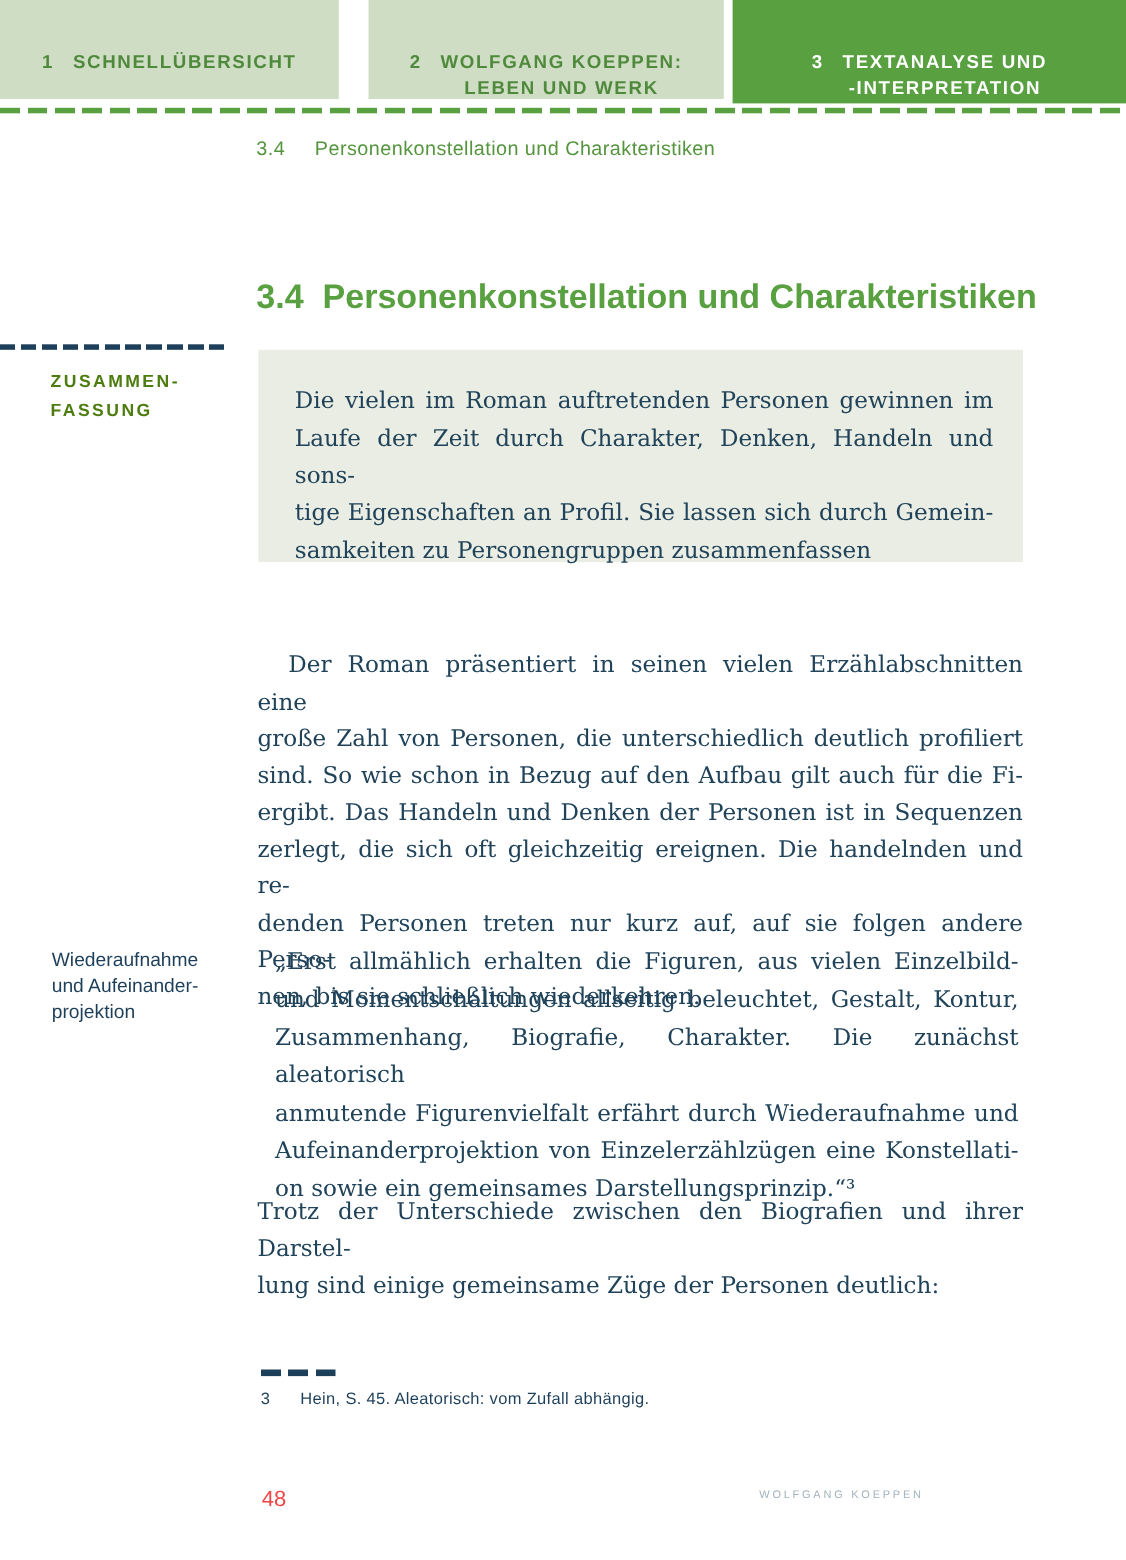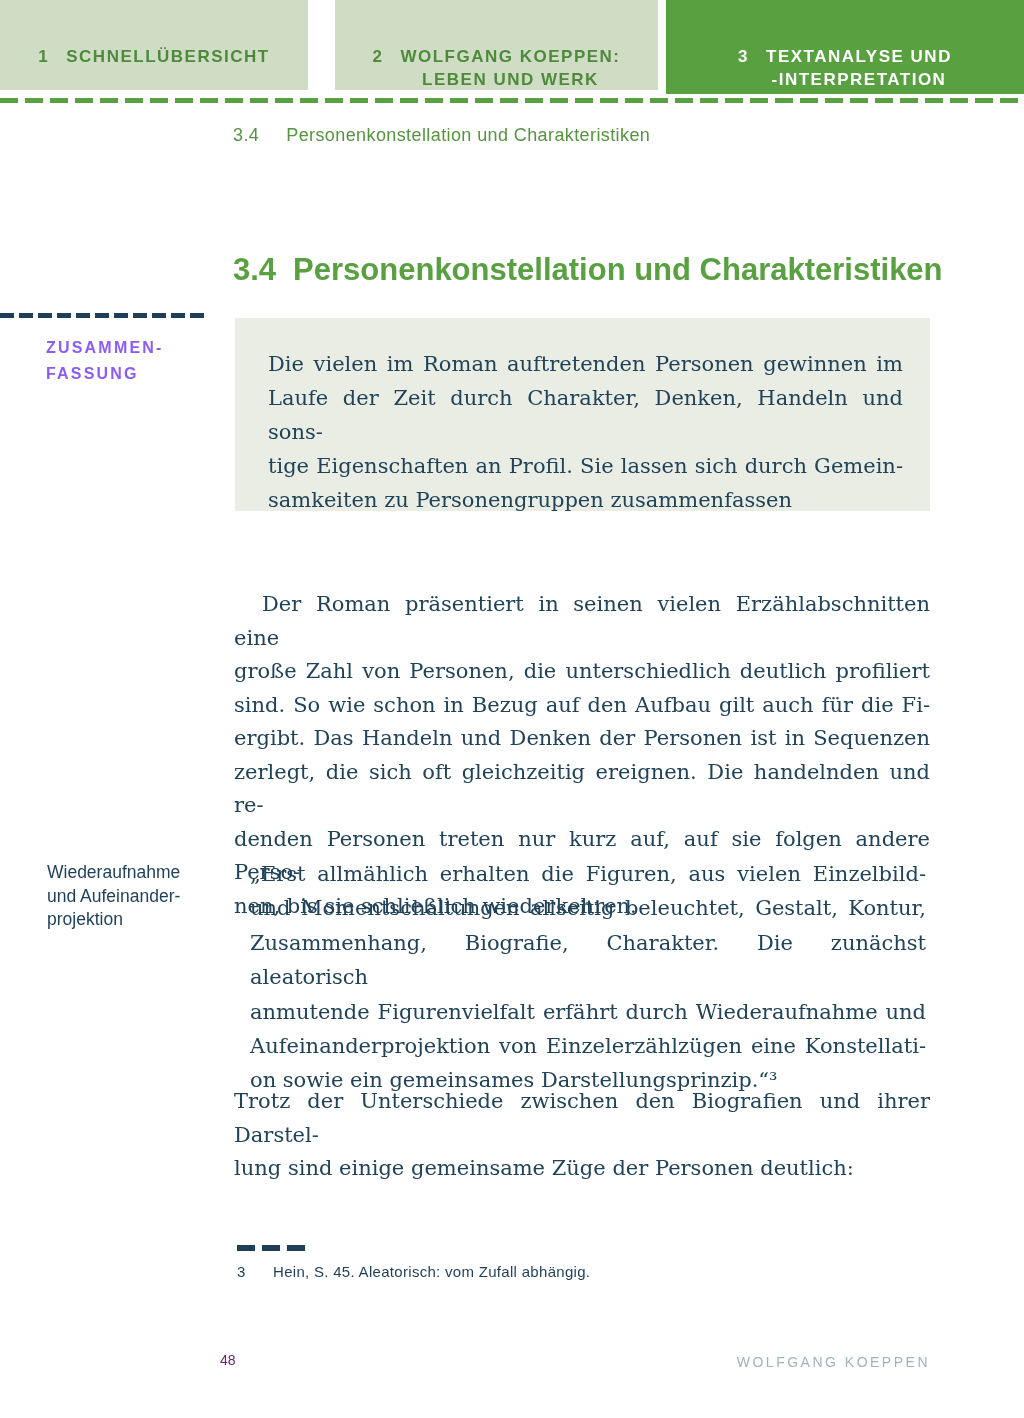--- a/index.html
+++ b/index.html
@@ -41,21 +41,21 @@
   .heading .h-title { margin-left:17px; }
 
   
   .rule-navy {
     position:absolute; left:0; top:313px; width:205px; height:5px;
     background:repeating-linear-gradient(to right, #1d3f5a 0 14px, transparent 14px 19px);
   }
   .summary-label {
     position:absolute; left:46px; top:335px;
     font-size:16px; font-weight:bold; letter-spacing:2.2px; line-height:26px;
-    color:#8b5cf6;
+    color:#4d7c0f;
   }
   .margin-note {
     position:absolute; left:47px; top:861px;
     font-size:17.5px; line-height:23.5px; color:#1d3f5a;
   }
 
   
   .serif { font-family:"DejaVu Serif","Liberation Serif",serif; color:#20435a; }
   .tline { text-align:justify; text-align-last:justify; }
   .tline.last { text-align-last:left; }
@@ -86,26 +86,26 @@
     background:repeating-linear-gradient(to right, #1d3f5a 0 18px, transparent 18px 25px);
   }
   .footnote {
     position:absolute; left:237px; top:1263px;
     font-size:15px; letter-spacing:0.3px; color:#1d3f5a; display:flex;
   }
   .footnote .fn-num { width:36px; }
 
   
   .page-number {
-    position:absolute; left:220px; top:1352px;
-    font-size:14px; color:#701a75;
+    position:absolute; left:238px; top:1352px;
+    font-size:20px; color:#ef4444;
   }
   .running-title {
-    position:absolute; left:600px; top:1354px; width:330px; text-align:right;
-    font-size:14px; letter-spacing:2.5px; color:#a2b2bd;
+    position:absolute; left:600px; top:1354px; width:330px; text-align:center;
+    font-size:10px; letter-spacing:2.5px; color:#a2b2bd;
   }
 </style>
 </head>
 <body>
 
 <div class="page">
 
   <div class="tab" style="left:0; width:308px; height:90px;">
     <span class="tab-num">1</span>
     <span class="tab-label">

